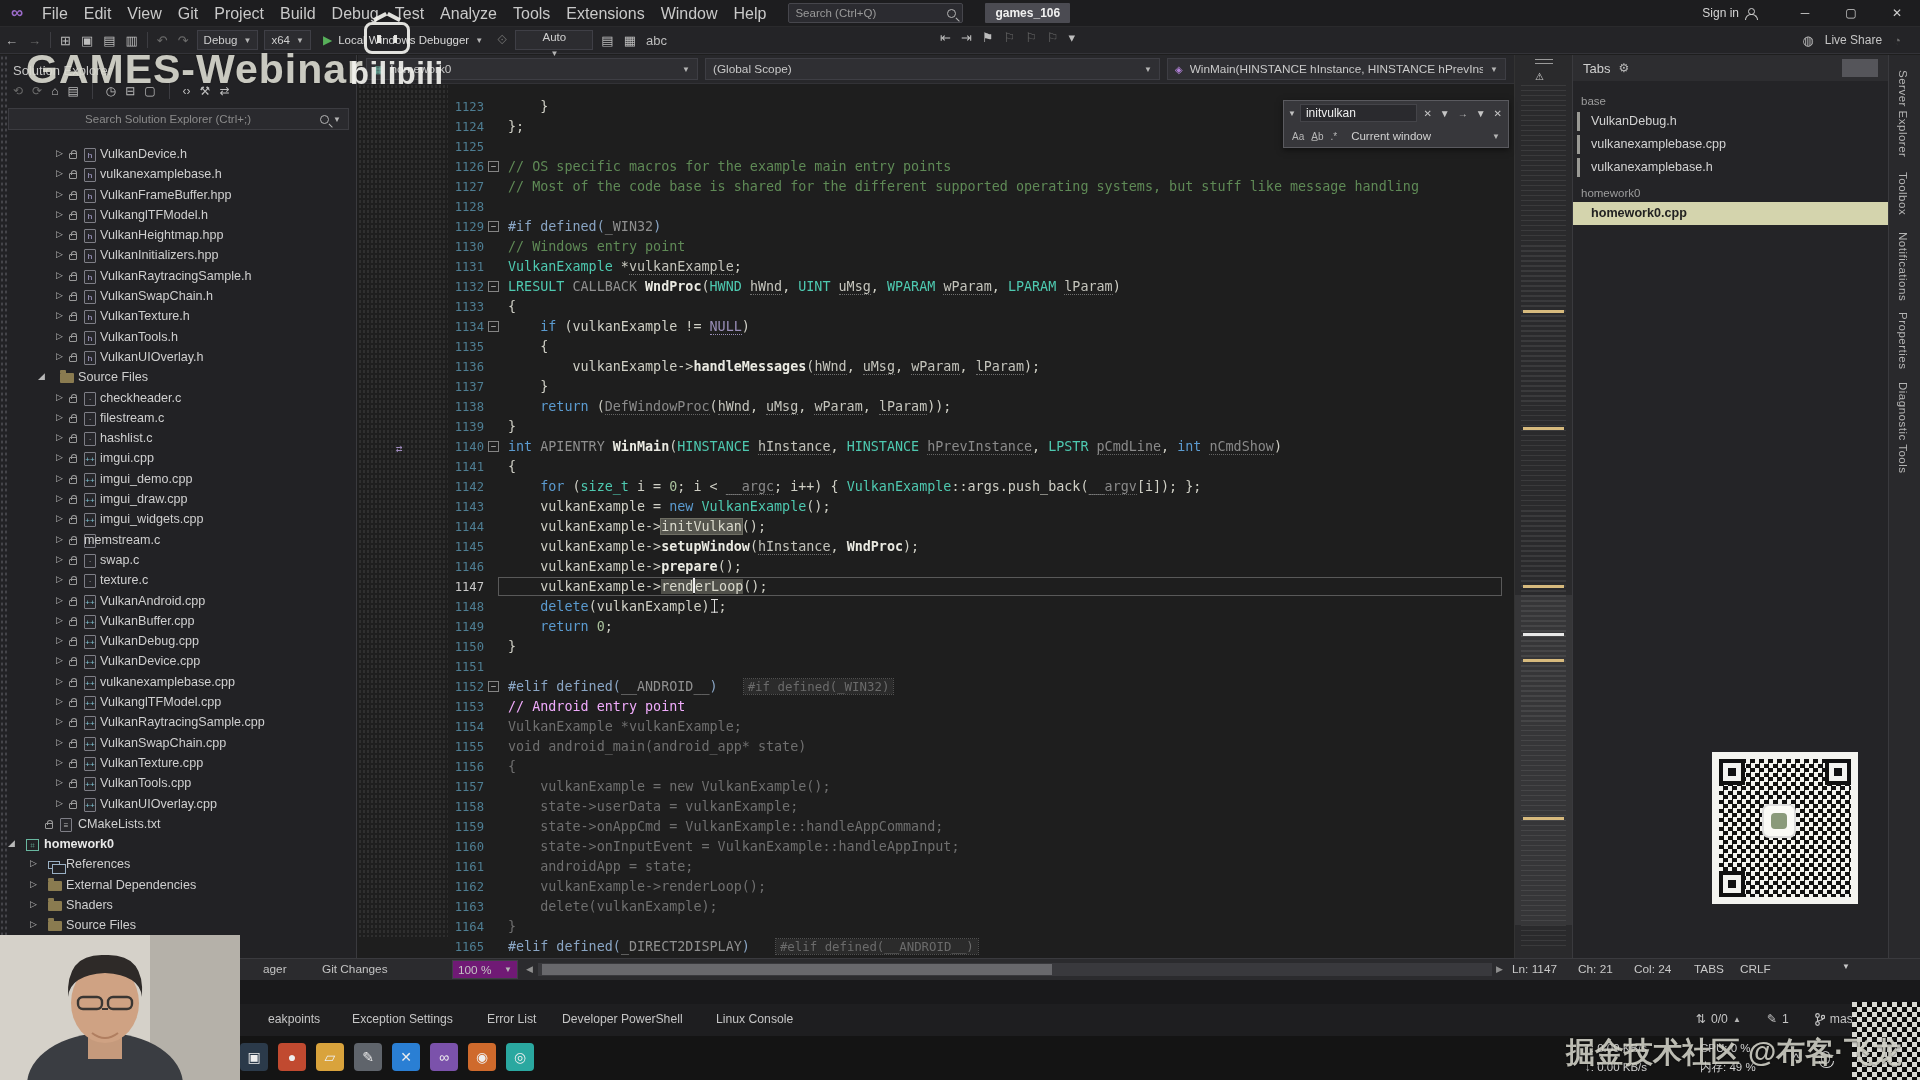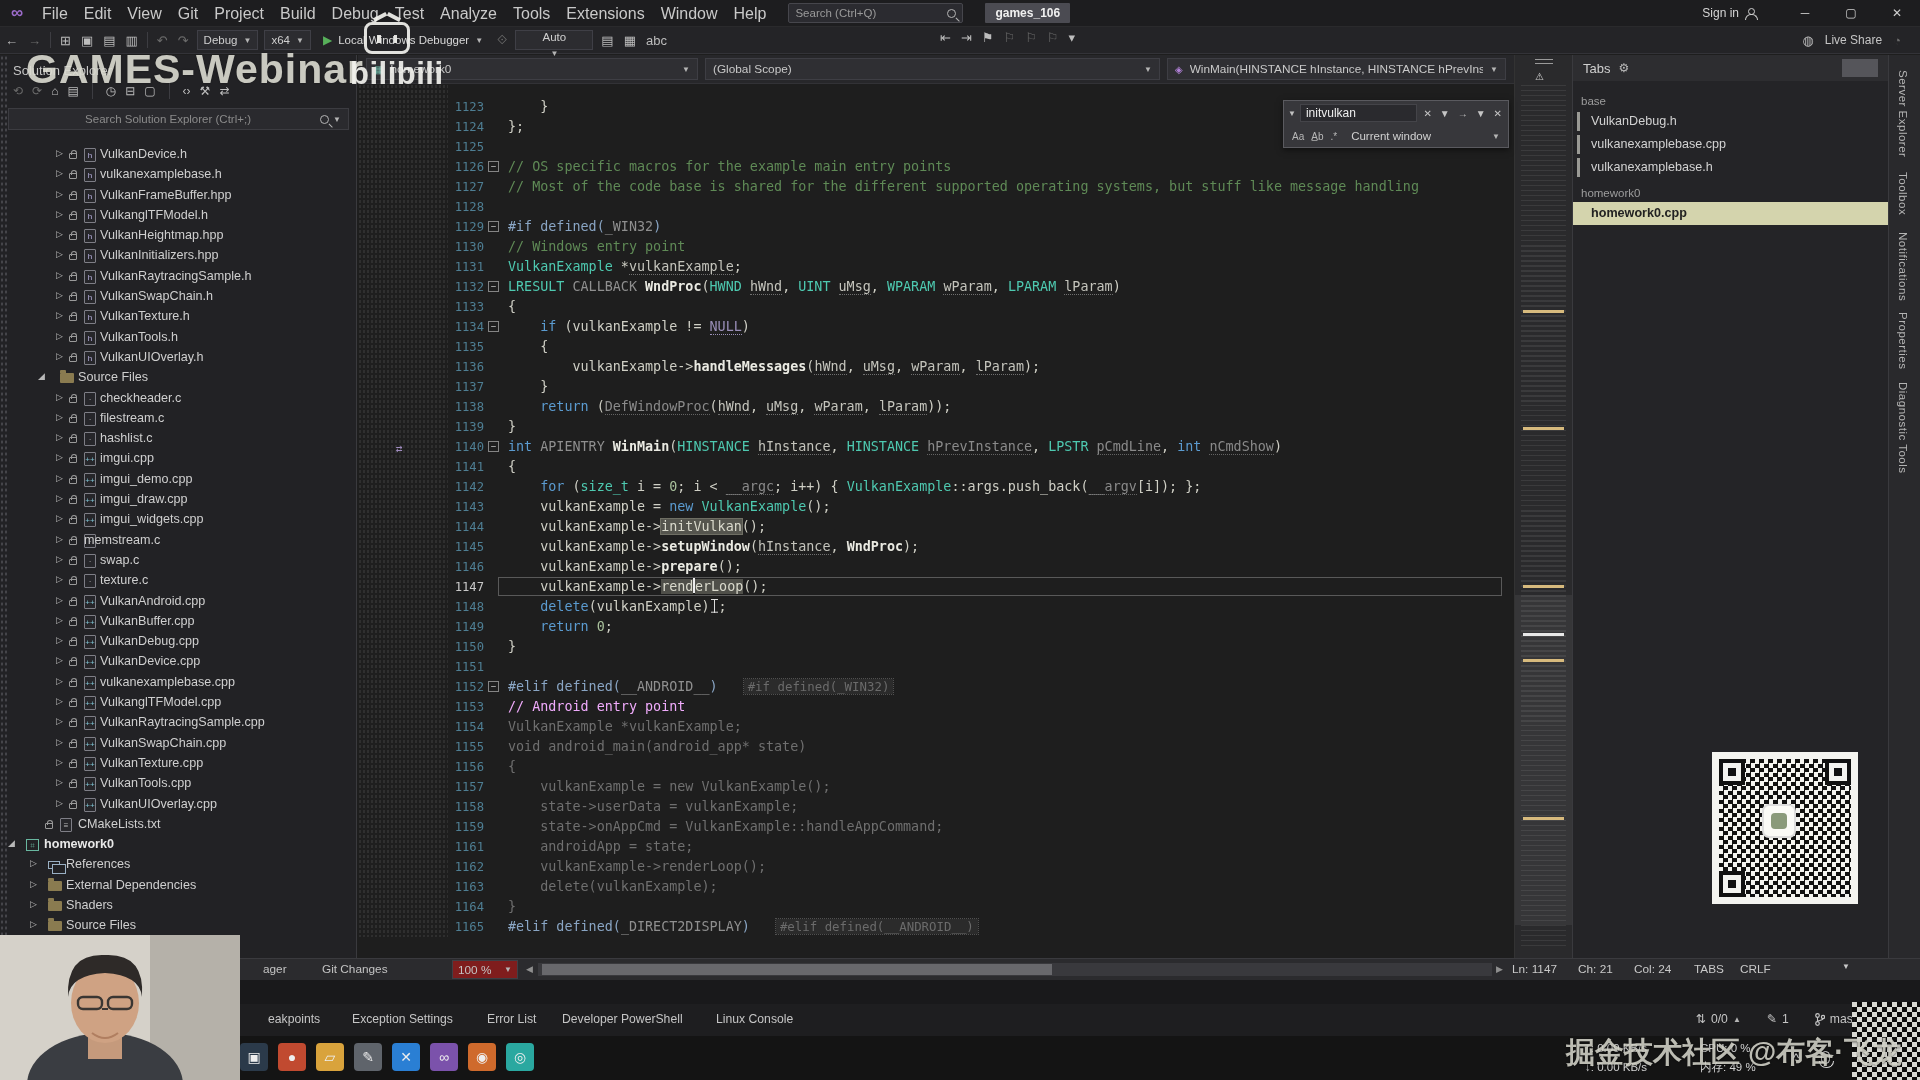--- a/index.html
+++ b/index.html
@@ -149,21 +149,21 @@
   
   #rstrip { position:absolute; left:1888px; top:55px; width:32px; height:903px; background:#29292c;
     border-left:1px solid #3a3a3e;}
   .vtab { position:absolute; left:8px; writing-mode:vertical-rl; font-size:11.5px; color:#b4b4b4; letter-spacing:.5px;}
 
   
   #rowA { position:absolute; left:0; top:958px; width:1920px; height:22px; background:#2b2b2e;
     border-top:1px solid #3a3a3e; font-size:11.8px; color:#c3c3c3; }
   #rowA .ltab { position:absolute; top:3px; }
   #zoombox { position:absolute; left:452px; top:1px; width:66px; height:19px; border:1px solid #3f3f45;
-    display:flex; align-items:center; justify-content:space-between; padding:0 5px; background:#7f1d1d;}
+    display:flex; align-items:center; justify-content:space-between; padding:0 5px; background:#701a75;}
   #hsb { position:absolute; left:538px; top:4px; width:954px; height:13px; background:#39393d; }
   #hsb .thumb { position:absolute; left:4px; top:1px; width:510px; height:11px; background:#68686c; }
   .sbarrow { position:absolute; top:5px; font-size:9px; color:#8f8f8f; }
   .stat { position:absolute; top:3px; color:#c9c9c9; }
   #rowB { position:absolute; left:0; top:980px; width:1920px; height:24px; background:#19191b; }
   #rowC { position:absolute; left:0; top:1004px; width:1920px; height:32px; background:#1e1e20;
     font-size:12.2px; color:#c5c5c5; }
   #rowC .ttab { position:absolute; top:8px; }
   #gitbar { position:absolute; right:40px; top:8px; display:flex; gap:26px; align-items:center; }
   #gitbar .gi { display:flex; gap:5px; align-items:center; }
@@ -606,20 +606,21 @@
         <div class="cline"><span class="ln">1150</span><span class="s-p">}</span></div>
         <div class="cline"><span class="ln">1151</span></div>
         <div class="cline"><span class="ln">1152</span><span class="fbox">−</span><span class="s-pp">#elif defined(</span><span class="s-m">__ANDROID__</span><span class="s-pp">)</span><span class="s-g">#if defined(_WIN32)</span></div>
         <div class="cline"><span class="ln">1153</span><span class="s-ic">// Android entry point</span></div>
         <div class="cline"><span class="ln">1154</span><span class="s-i">VulkanExample *vulkanExample;</span></div>
         <div class="cline"><span class="ln">1155</span><span class="s-i">void android_main(android_app* state)</span></div>
         <div class="cline"><span class="ln">1156</span><span class="s-i">{</span></div>
         <div class="cline"><span class="ln">1157</span><span class="s-i">    vulkanExample = new VulkanExample();</span></div>
         <div class="cline"><span class="ln">1158</span><span class="s-i">    state-&gt;userData = vulkanExample;</span></div>
         <div class="cline"><span class="ln">1159</span><span class="s-i">    state-&gt;onAppCmd = VulkanExample::handleAppCommand;</span></div>
+        <div class="cline"><span class="ln">1160</span><span class="s-i">    state-&gt;onInputEvent = VulkanExample::handleAppInput;</span></div>
         <div class="cline"><span class="ln">1161</span><span class="s-i">    androidApp = state;</span></div>
         <div class="cline"><span class="ln">1162</span><span class="s-i">    vulkanExample-&gt;renderLoop();</span></div>
         <div class="cline"><span class="ln">1163</span><span class="s-i">    delete(vulkanExample);</span></div>
         <div class="cline"><span class="ln">1164</span><span class="s-i">}</span></div>
         <div class="cline"><span class="ln">1165</span><span class="s-pp">#elif defined(</span><span class="s-m">_DIRECT2DISPLAY</span><span class="s-pp">)</span><span class="s-g">#elif defined(__ANDROID__)</span></div>
       </div>
 
     <div id="find">
       <div class="r1">
         <span class="chev">▼</span>

